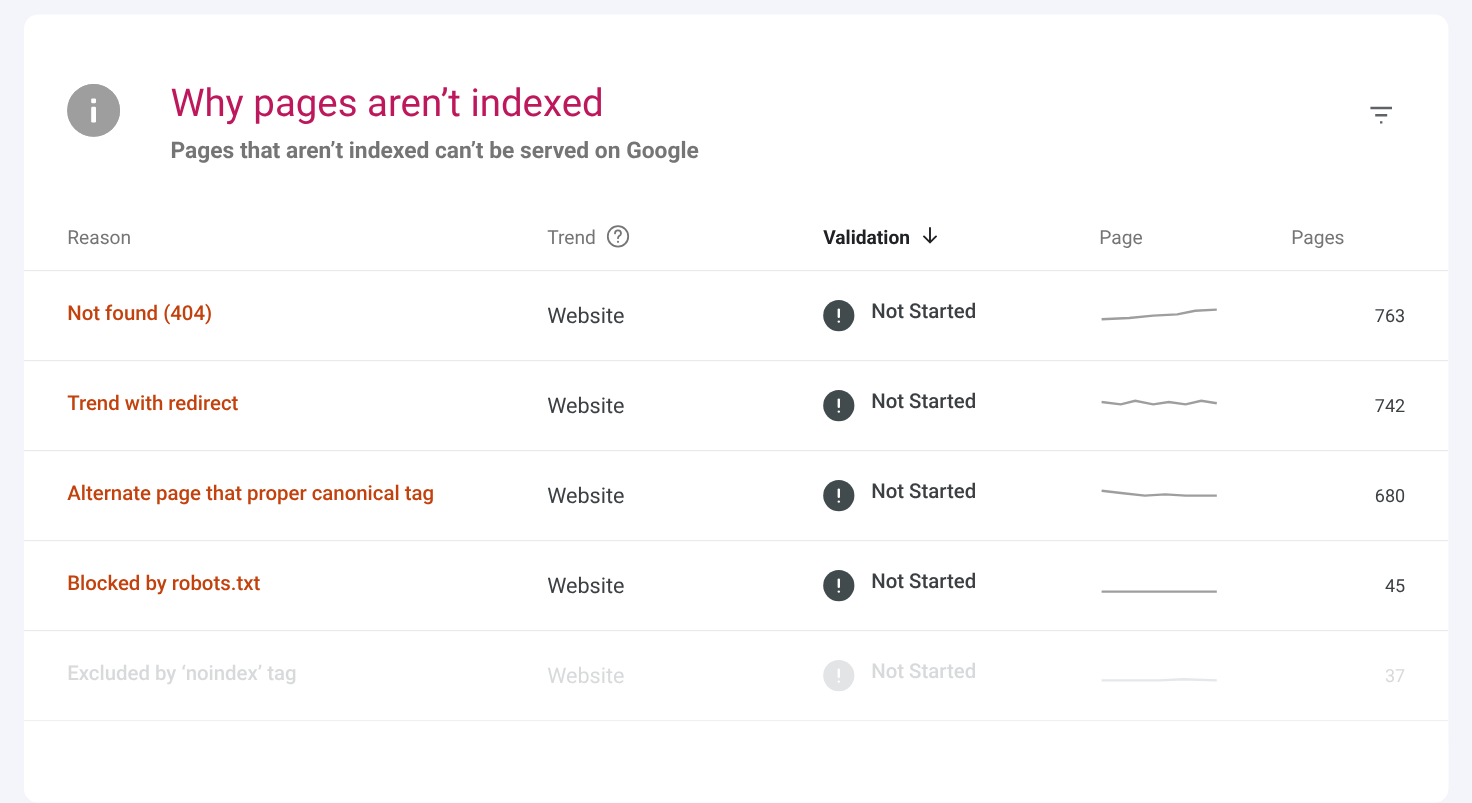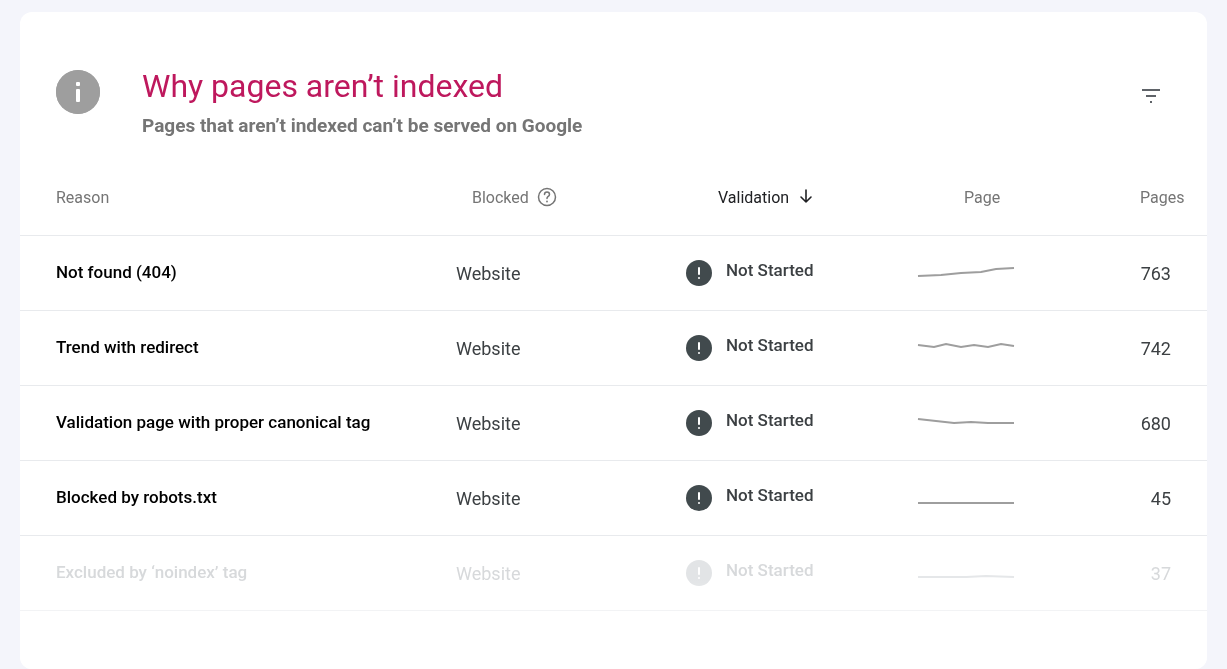--- a/index.html
+++ b/index.html
@@ -52,52 +52,51 @@
     width: 28px; height: 28px;
     display: flex; align-items: center; justify-content: center;
     cursor: pointer;
   }
   .filter-btn svg { width: 24px; height: 24px; fill: #5f6368; }
 
   .table { width: 100%; }
   .thead {
     display: grid;
     grid-template-columns: 400px 230px 230px 160px 1fr;
-    padding: 30px 36px 28px 36px;
+    padding: 30px 36px 18px 36px;
     align-items: center;
     border-bottom: 1px solid #e8eaed;
-    gap: 16px;
   }
   .th {
     font-size: 16px;
     color: #757575;
     font-weight: 400;
     display: flex;
     align-items: center;
     gap: 8px;
   }
-  .th.validation { color: #202124; font-weight: 400; }
+  .th.validation { color: #202124; font-weight: 700; }
   .th.pages { }
   .help-icon {
     width: 20px; height: 20px; display:inline-flex; align-items:center; justify-content:center;
   }
   .sort-arrow { width: 18px; height: 18px; display:inline-flex; align-items:center; justify-content:center; }
 
   .row {
     display: grid;
     grid-template-columns: 400px 230px 230px 160px 1fr;
     padding: 24px 36px;
     align-items: center;
     border-bottom: 1px solid #e8eaed;
     min-height: 75px;
     cursor: pointer;
   }
   .cell-reason {
     font-size: 17px;
-    color: #000000;
+    color: #c2410c;
     font-weight: 500;
     line-height: 1.5;
     padding-right: 30px;
   }
   .cell-source {
     font-size: 18px;
     color: #3c4043;
     font-weight: 400;
   }
   .cell-validation {
@@ -111,21 +110,21 @@
   .status-icon {
     width: 26px; height: 26px; border-radius: 50%;
     background: #414a4d;
     display: flex; align-items: center; justify-content: center;
     flex-shrink: 0;
   }
   .status-icon svg { width: 16px; height: 16px; fill: #fff; }
   .cell-trend svg { stroke: #9e9e9e; stroke-width: 2; fill: none; }
   .cell-pages {
     text-align: right;
-    font-size: 18px;
+    font-size: 15px;
     color: #3c4043;
     font-weight: 400;
   }
   .row.faded .cell-reason,
   .row.faded .cell-source,
   .row.faded .cell-validation,
   .row.faded .cell-pages { color: #d7d9db; }
   .row.faded .status-icon { background: #e2e4e6; }
   .row.faded .cell-trend svg { stroke: #e5e7e9; }
 
@@ -159,21 +158,21 @@
         </svg>
     </div>
   </div>
 
   <div class="table">
     <div class="thead">
       <div class="th">
         <span>Reason</span>
       </div>
       <div class="th">
-        <span>Blocked</span>
+        <span>Trend</span>
         <span class="help-icon">
           <svg viewBox="0 0 20 20">
               <circle cx="10" cy="10" r="8.5" fill="none" stroke="#757575" stroke-width="1.5"></circle>
               <path d="M7.5 7.5a2.5 2.5 0 0 1 5 0c0 1.2-1 1.8-1.8 2.4-.5.4-.7.8-.7 1.6" stroke="#757575" stroke-width="1.5" fill="none" stroke-linecap="round"></path>
               <circle cx="10" cy="14.5" r="0.9" fill="#757575"></circle>
             </svg>
         </span>
       </div>
       <div class="th validation">
         <span>Validation</span>
@@ -224,21 +223,21 @@
       <span>Not Started</span>
     </div>
     <div class="cell-trend">
       <svg viewBox="0 0 100 22" width="100" height="22">
               <path d="M2 10 L18 12 L30 9 L45 12 L58 10 L72 12 L85 9 L98 11"></path>
             </svg>
     </div>
     <div class="cell-pages">742</div>
   </div>
         <div class="row">
-    <div class="cell-reason">Validation page with proper canonical tag</div>
+    <div class="cell-reason">Alternate page that proper canonical tag</div>
     <div class="cell-source">Website</div>
     <div class="cell-validation">
       <span class="status-icon">
         <svg viewBox="0 0 16 16">
                 <rect x="7" y="2" width="2" height="8" rx="1"></rect>
                 <rect x="7" y="12" width="2" height="2" rx="1"></rect>
               </svg>
       </span>
       <span>Not Started</span>
     </div>

